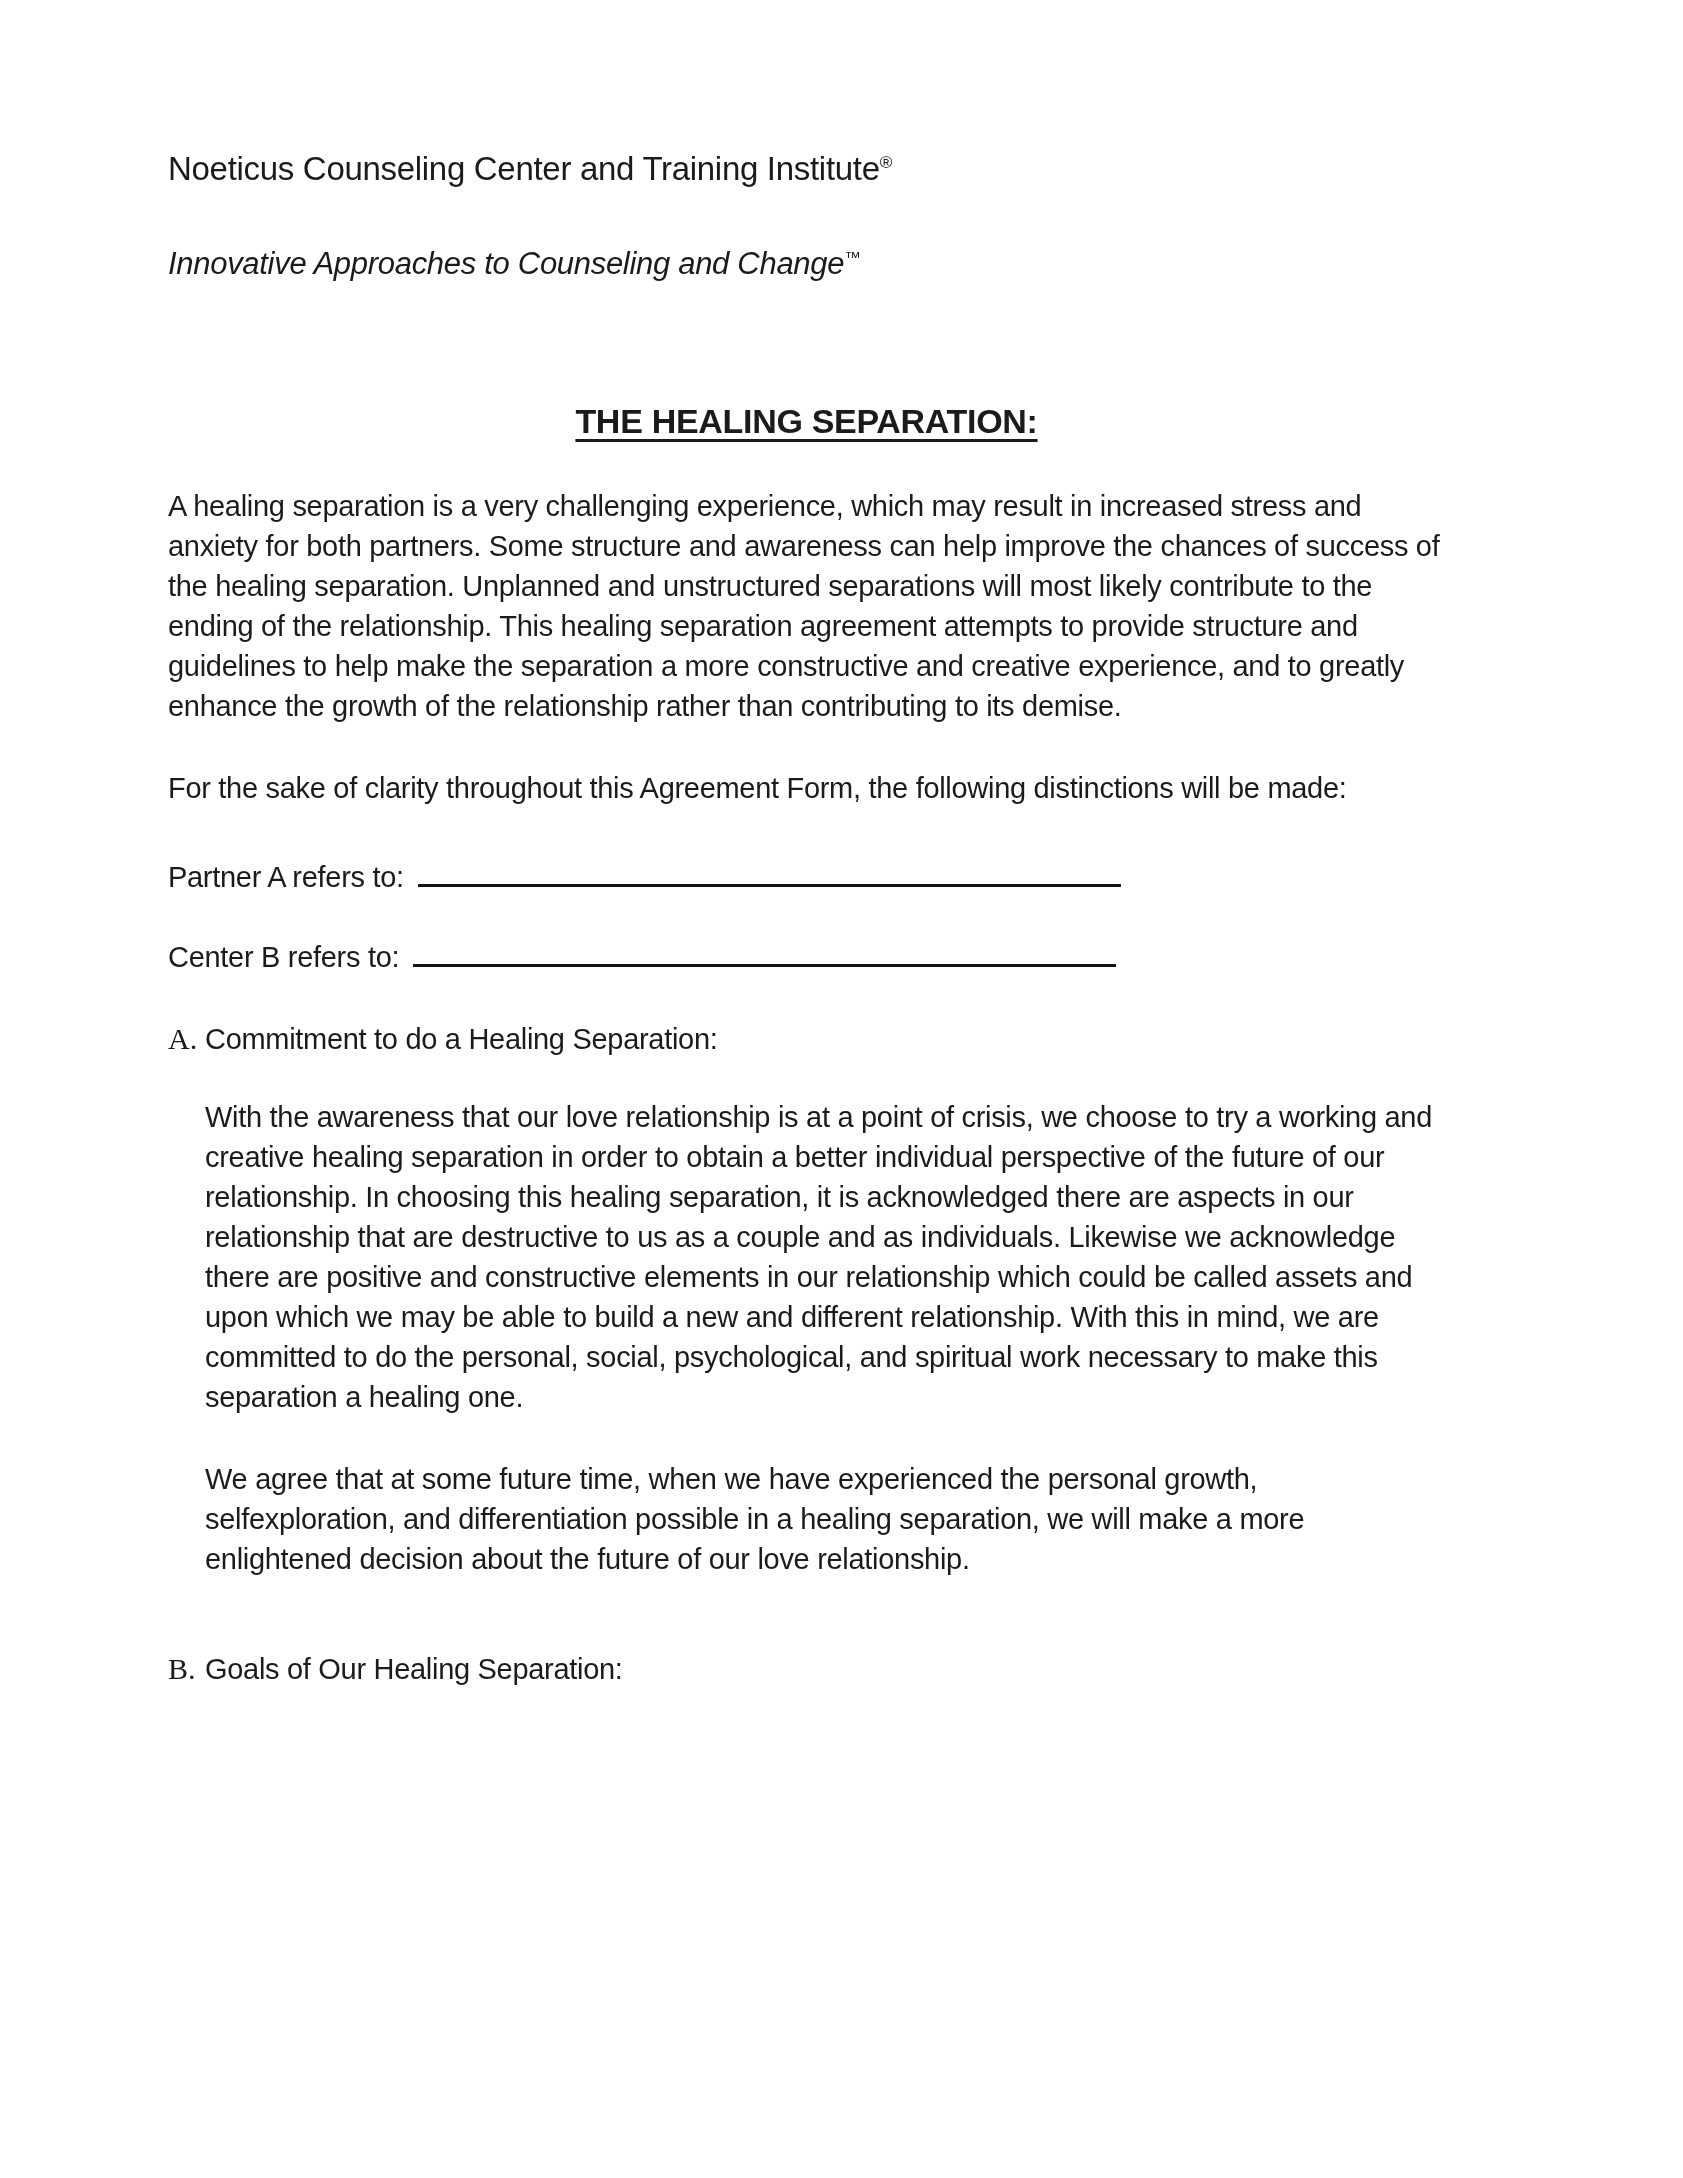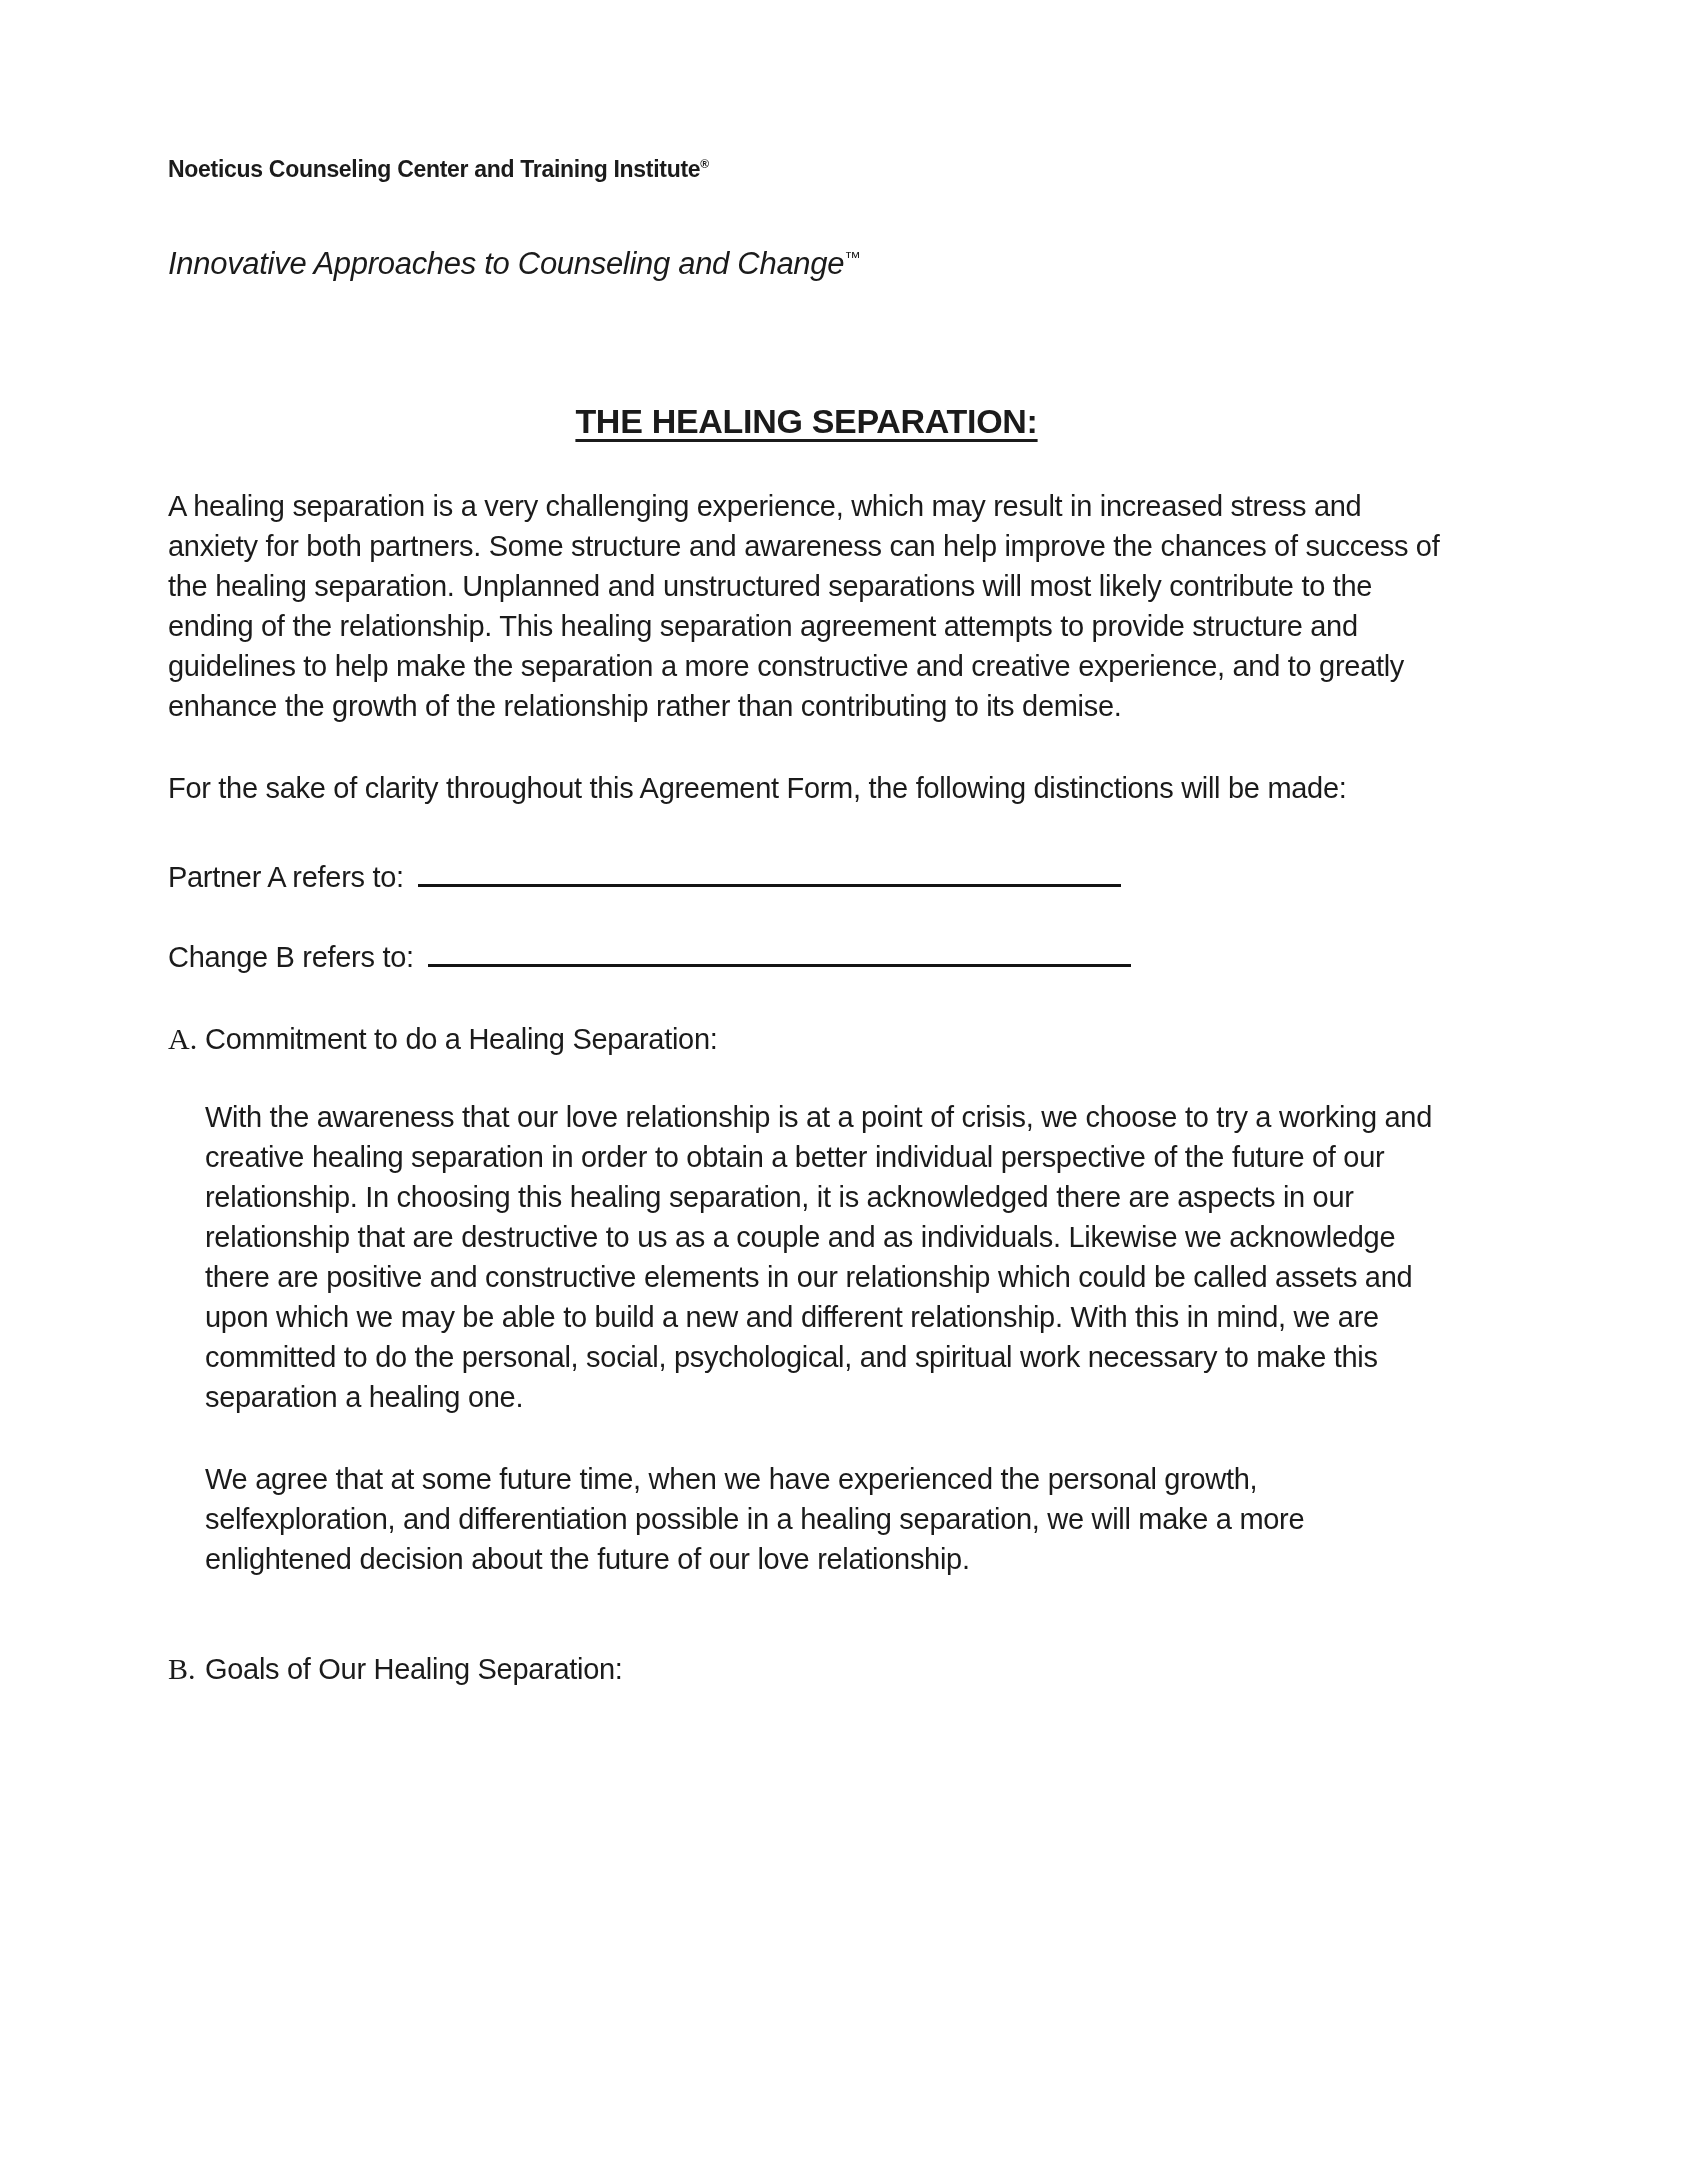--- a/index.html
+++ b/index.html
@@ -14,22 +14,22 @@
     box-sizing: border-box;
     background: #ffffff;
     color: #1b1b1b;
     padding: 149px 238px 0 168px;
     font-family: "Liberation Sans", sans-serif;
     font-size: 29px;
     line-height: 40px;
     letter-spacing: -0.3px;
   }
   .org-name {
-    font-weight: bold;
-    font-size: 23px;
+    font-weight: normal;
+    font-size: 33px;
     line-height: 40px;
   }
   .org-name sup, .tagline sup {
     font-size: 0.52em;
     vertical-align: super;
     line-height: 0;
   }
   .tagline {
     margin-top: 55px;
     font-style: italic;
@@ -107,21 +107,21 @@
 
   <p class="body-para">A healing separation is a very challenging experience, which may result in increased stress and anxiety for both partners. Some structure and awareness can help improve the chances of success of the healing separation. Unplanned and unstructured separations will most likely contribute to the ending of the relationship. This healing separation agreement attempts to provide structure and guidelines to help make the separation a more constructive and creative experience, and to greatly enhance the growth of the relationship rather than contributing to its demise.</p>
 
   <p class="body-para">For the sake of clarity throughout this Agreement Form, the following distinctions will be made:</p>
 
   <div class="fill-row">
     <span>Partner A refers to:</span><span class="fill-line"></span>
   </div>
 
   <div class="fill-row second">
-    <span>Change B refers to:</span><span class="fill-line"></span>
+    <span>Center B refers to:</span><span class="fill-line"></span>
   </div>
 
   <div class="section-heading">
     <span class="section-marker">A.</span><span>Commitment to do a Healing Separation:</span>
   </div>
 
   <p class="body-para indent sub-para-first">With the awareness that our love relationship is at a point of crisis, we choose to try a working and creative healing separation in order to obtain a better individual perspective of the future of our relationship. In choosing this healing separation, it is acknowledged there are aspects in our relationship that are destructive to us as a couple and as individuals. Likewise we acknowledge there are positive and constructive elements in our relationship which could be called assets and upon which we may be able to build a new and different relationship. With this in mind, we are committed to do the personal, social, psychological, and spiritual work necessary to make this separation a healing one.</p>
 
   <p class="body-para indent sub-para-second">We agree that at some future time, when we have experienced the personal growth, selfexploration, and differentiation possible in a healing separation, we will make a more enlightened decision about the future of our love relationship.</p>
 

